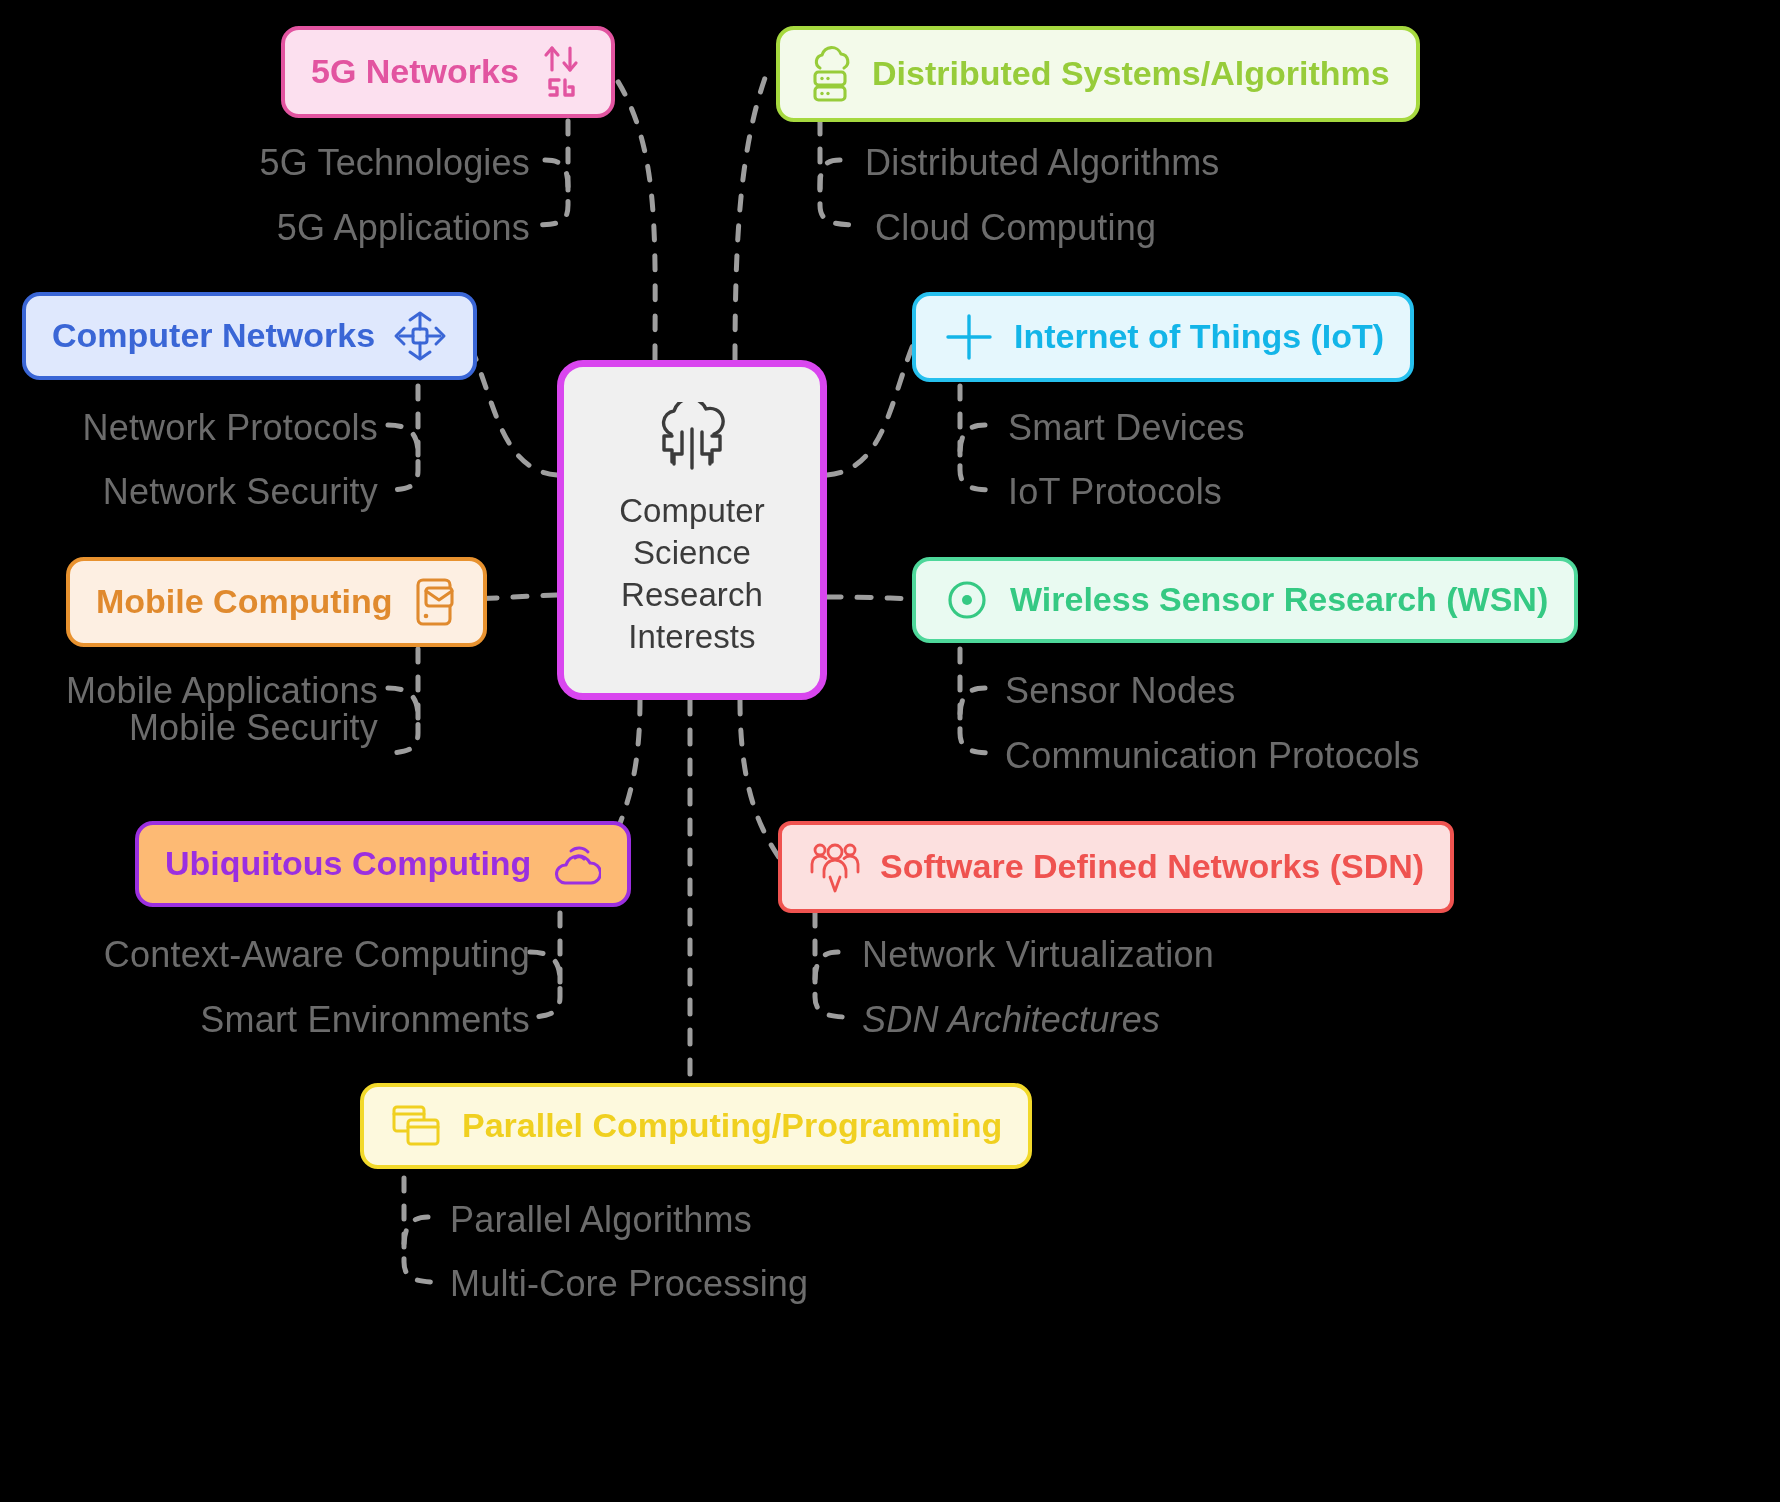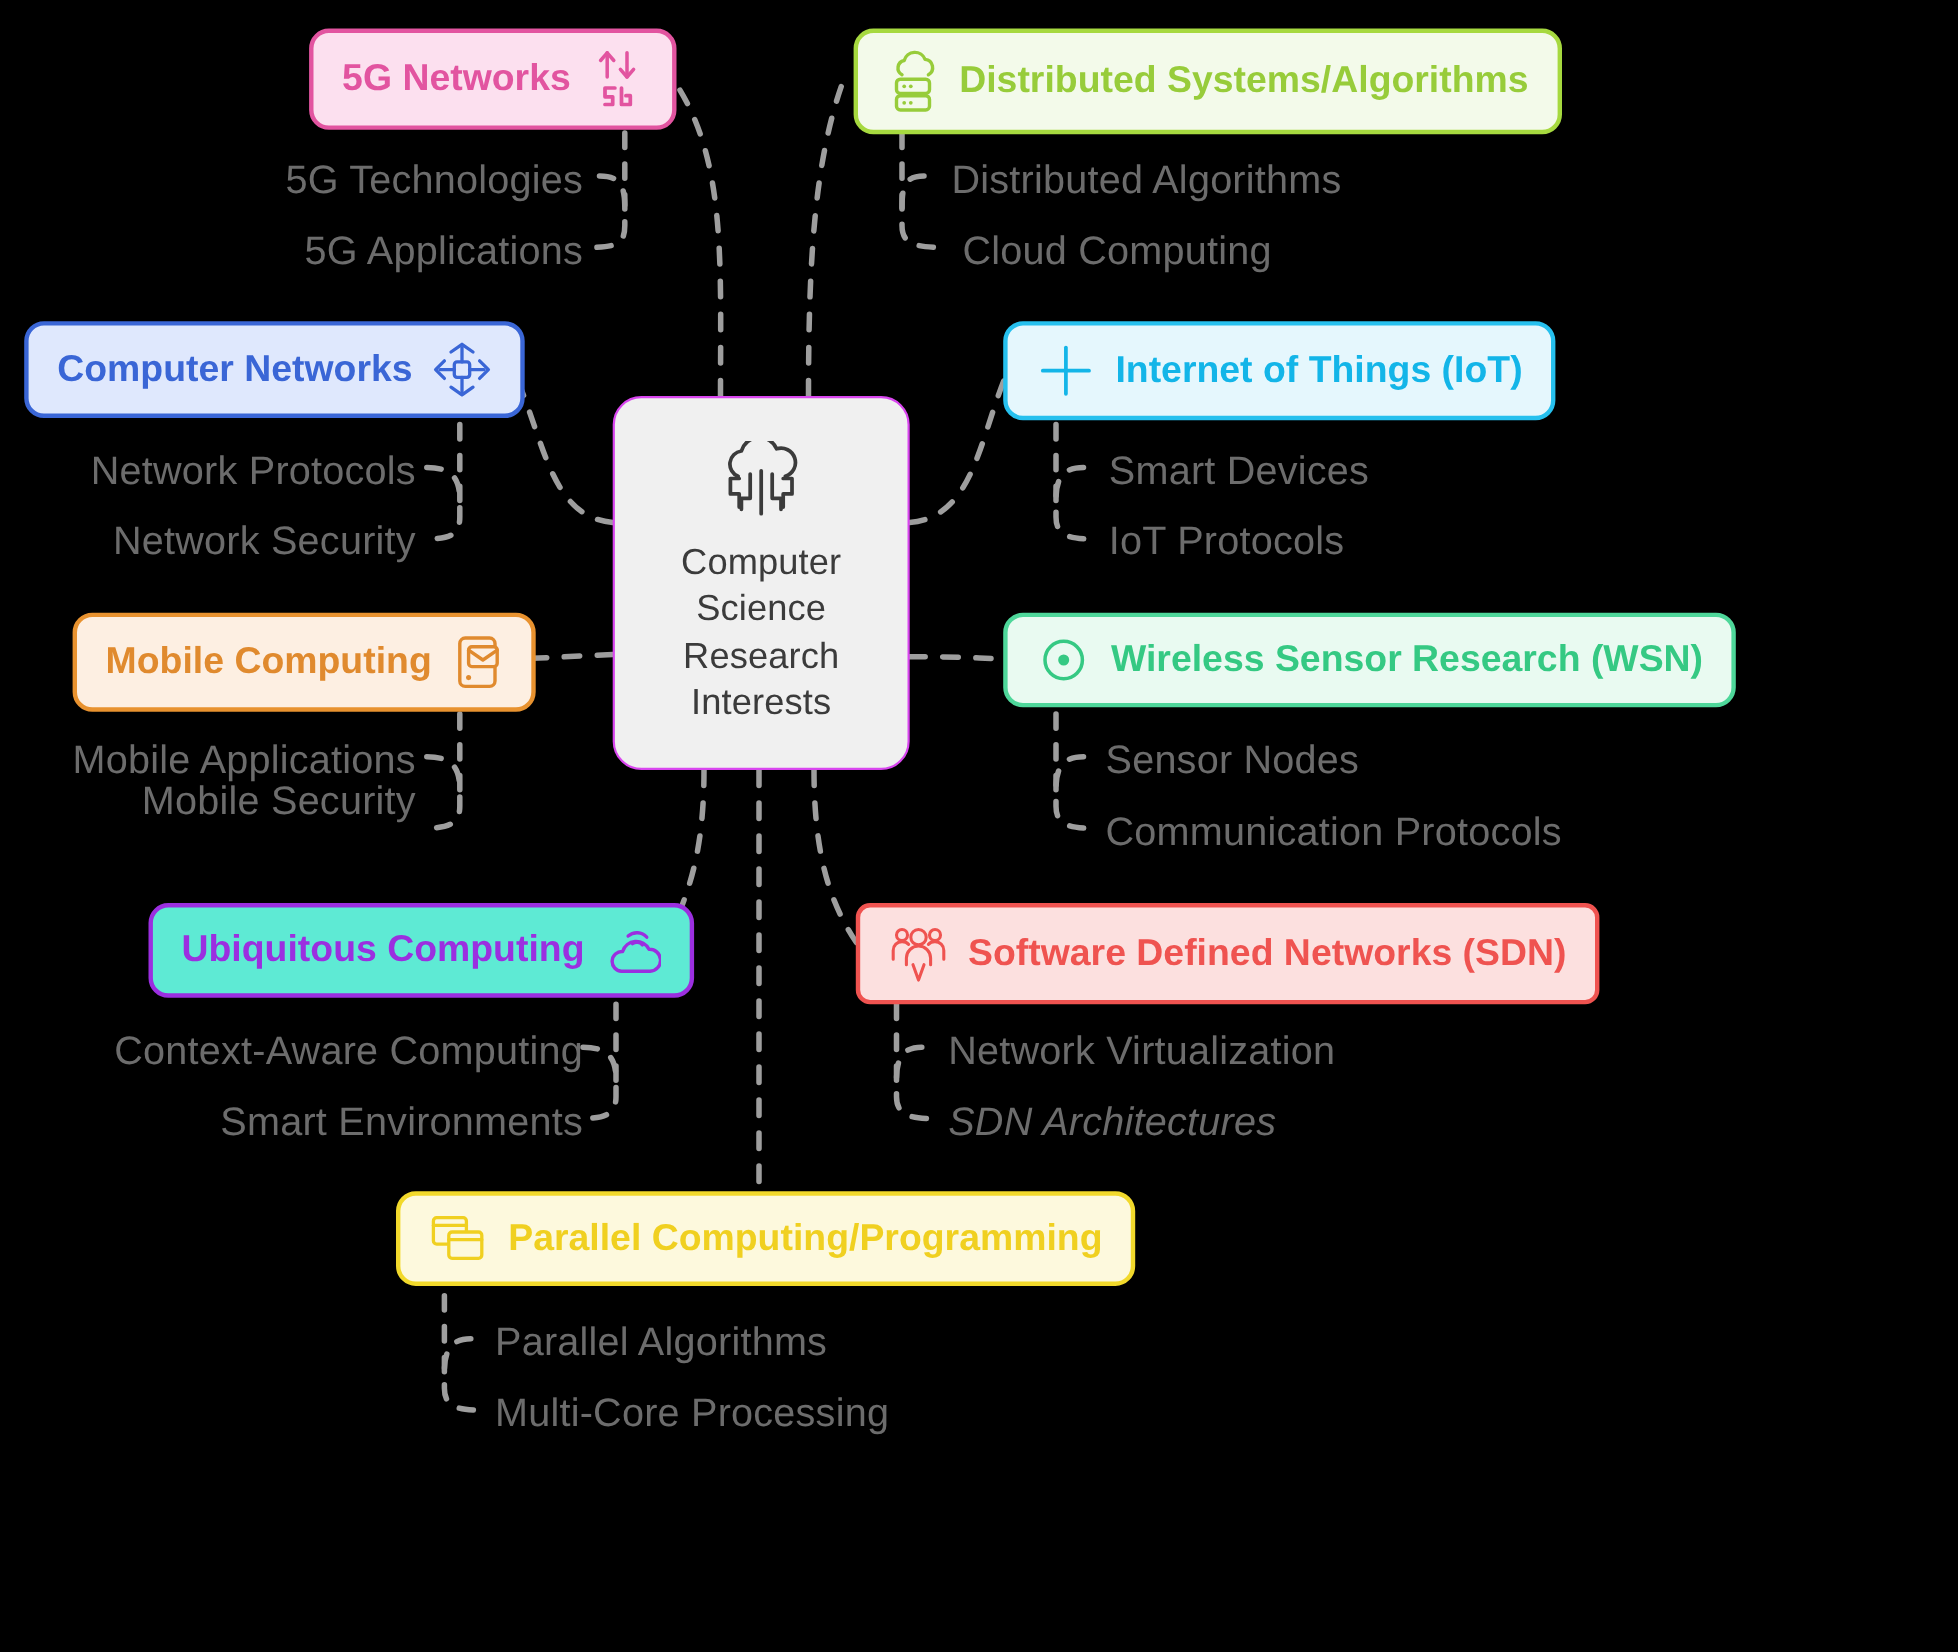--- a/index.html
+++ b/index.html
@@ -24,21 +24,21 @@
   }
 
   
   .center-node {
     position: absolute;
     left: 557px;
     top: 360px;
     width: 270px;
     height: 340px;
     background: #f0f0f0;
-    border: 2px solid #d946ef;
+    border: 7px solid #d946ef;
     border-radius: 26px;
     display: flex;
     flex-direction: column;
     align-items: center;
     justify-content: center;
     box-sizing: border-box;
     z-index: 5;
   }
   .center-icon { margin-bottom: 10px; }
   .center-label {
@@ -239,21 +239,21 @@
       <svg width="50" height="50" viewBox="0 0 50 50" fill="none" stroke="#35c983" stroke-width="3.2">
         <circle cx="25" cy="25" r="17"></circle>
         <circle cx="25" cy="25" r="5" fill="#35c983" stroke="none"></circle>
       </svg>
     </span>
     <span class="node-label">Wireless Sensor Research (WSN)</span>
   </div>
   <div class="sub" style="left:1005px; top:670px;">Sensor Nodes</div>
   <div class="sub" style="left:1005px; top:735px;">Communication Protocols</div>
 
-  <div class="node icon-right" style="left:135px; top:821px; background:#5eead4; border-color:#9b2fe0; color:#9b2fe0;">
+  <div class="node icon-right" style="left:135px; top:821px; background:#fdba74; border-color:#9b2fe0; color:#9b2fe0;">
     <span class="node-label">Ubiquitous Computing</span>
     <span class="node-icon">
       <svg width="52" height="50" viewBox="0 0 52 50" fill="none" stroke="#9b2fe0" stroke-width="3.1" stroke-linecap="round" stroke-linejoin="round">
         <path d="M16 44 a9 9 0 0 1 1 -18 a13 13 0 0 1 24 -2 a9.5 9.5 0 0 1 1 20 z"></path>
         <path d="M22 12 a12 12 0 0 1 17 1" stroke-width="3"></path>
         <path d="M26 19 a6.5 6.5 0 0 1 9 1" stroke-width="3"></path>
       </svg>
     </span>
   </div>
   <div class="sub r" style="right:1250px; top:934px;">Context-Aware Computing</div>

